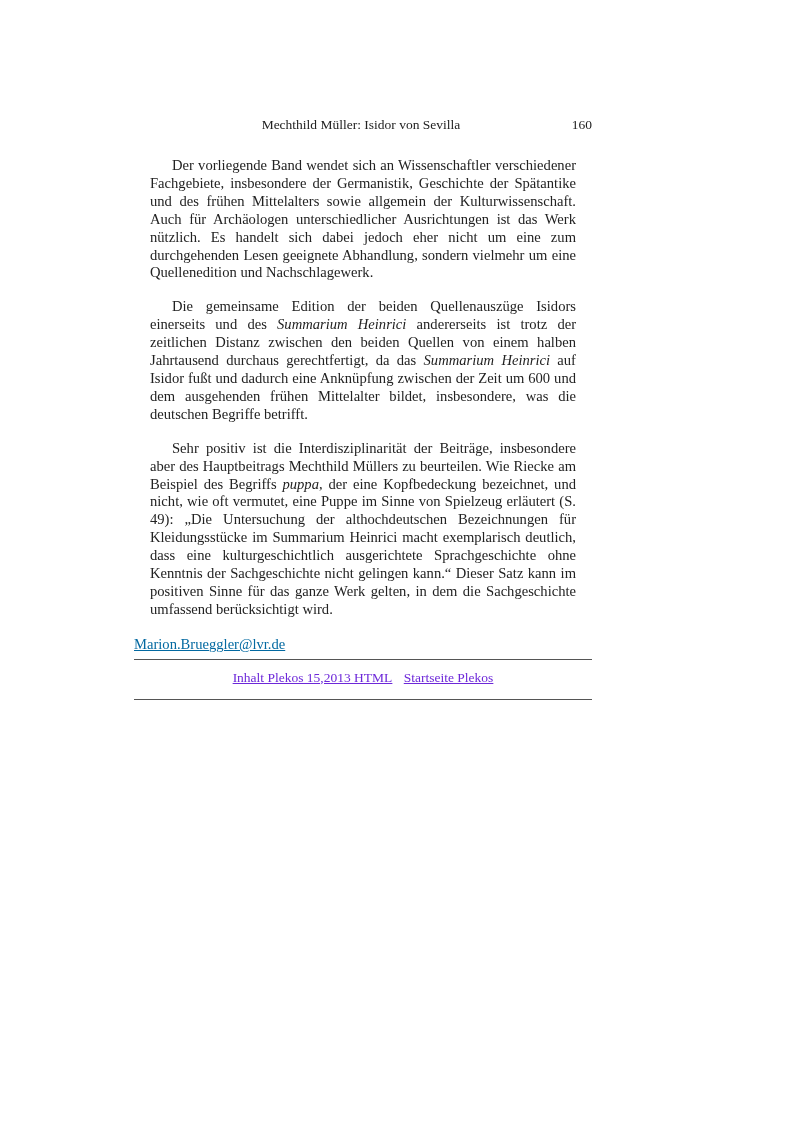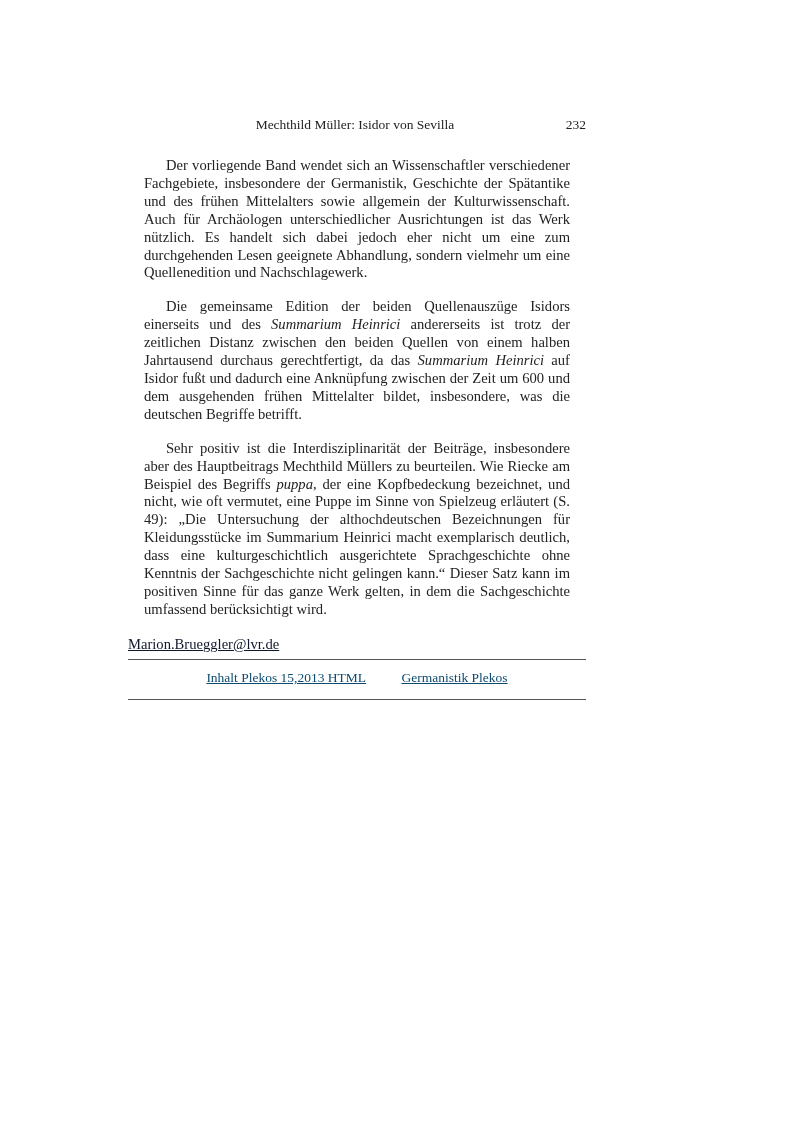--- a/index.html
+++ b/index.html
@@ -1,52 +1,52 @@
 <!DOCTYPE html>
 <html><head>
 <meta charset="utf-8">
 <style>
   html, body { margin:0; padding:0; background:#ffffff; }
   body { width:800px; height:1131px; position:relative; overflow:hidden;
          font-family: "DejaVu Serif", "Liberation Serif", serif; color:#222; }
-  .page { position:absolute; left:128px; top:116px; width:458px;
+  .page { position:absolute; left:134px; top:116px; width:458px;
           font-family: "Liberation Serif", serif; font-size:14.6px; line-height:17.9px; }
   .header { position:relative; height:18px; text-align:center; font-size:13.5px; }
   .header .title { display:inline-block; margin-left:-4px; }
   .header .pageno { position:absolute; right:0; top:0; }
   .body { margin-top:23px; }
   .para { margin:16px; text-align:justify; text-indent:22px; hyphens:manual; }
   .para i { }
   .sig { margin-top:17px; }
-  .sig a { color:#0f172a; text-decoration-thickness:1px; }
+  .sig a { color:#0369a1; text-decoration-thickness:1px; }
   .rule { border:0; border-top:1px solid #555; margin:0; }
   .rule1 { margin-top:5px; }
   .navline { text-align:center; padding:9px 0 12px 0; font-size:13.5px; }
-  .navline a { color:#0c4a6e; text-decoration:underline; margin:0 16px;text-align:right; }
+  .navline a { color:#6d28d9; text-decoration:underline; margin:0 4px;text-align:right; }
 </style>
 </head>
 <body>
 
 <div class="page">
   <div class="header">
     <span class="title">Mechthild Müller: Isidor von Sevilla</span>
-    <span class="pageno">232</span>
+    <span class="pageno">160</span>
   </div>
 
   <div class="body">
     <p class="para">
       <span>Der vorliegende Band wendet sich an Wissenschaftler verschiedener Fachgebiete, insbesondere der Germanistik, Geschichte der Spätantike und des frühen Mittelalters sowie allgemein der Kulturwissenschaft. Auch für Archäologen unterschiedlicher Ausrichtungen ist das Werk nützlich. Es handelt sich dabei jedoch eher nicht um eine zum durchgehenden Lesen geeignete Abhandlung, sondern vielmehr um eine Quellenedition und Nachschlagewerk.</span>
     </p>
     <p class="para"><span>Die gemeinsame Edition der beiden Quellenauszüge Isidors einerseits und des </span><i>Summarium Heinrici</i><span> andererseits ist trotz der zeitlichen Distanz zwischen den beiden Quellen von einem halben Jahrtausend durchaus gerechtfertigt, da das </span><i>Summarium Heinrici</i><span> auf Isidor fußt und dadurch eine Anknüpfung zwischen der Zeit um 600 und dem ausgehenden frühen Mittelalter bildet, insbesondere, was die deutschen Begriffe betrifft.</span></p>
     <p class="para"><span>Sehr positiv ist die Interdisziplinarität der Beiträge, insbesondere aber des Hauptbeitrags Mechthild Müllers zu beurteilen. Wie Riecke am Beispiel des Begriffs </span><i>puppa</i><span>, der eine Kopfbedeckung bezeichnet, und nicht, wie oft vermutet, eine Puppe im Sinne von Spielzeug erläutert (S. 49): „Die Untersuchung der althochdeutschen Bezeichnungen für Kleidungsstücke im Summarium Heinrici macht exemplarisch deutlich, dass eine kulturgeschichtlich ausgerichtete Sprachgeschichte ohne Kenntnis der Sachgeschichte nicht gelingen kann.“ Dieser Satz kann im positiven Sinne für das ganze Werk gelten, in dem die Sachgeschichte umfassend berücksichtigt wird.</span></p>
   </div>
 
   <div class="sig">
     <a href="#">Marion.Brueggler@lvr.de</a>
   </div>
 
   <hr class="rule rule1">
   <div class="navline">
     <a href="#">Inhalt Plekos 15,2013 HTML</a>
-    <a href="#">Germanistik Plekos</a>
+    <a href="#">Startseite Plekos</a>
   </div>
   <hr class="rule">
 </div>
 
 </body></html>

